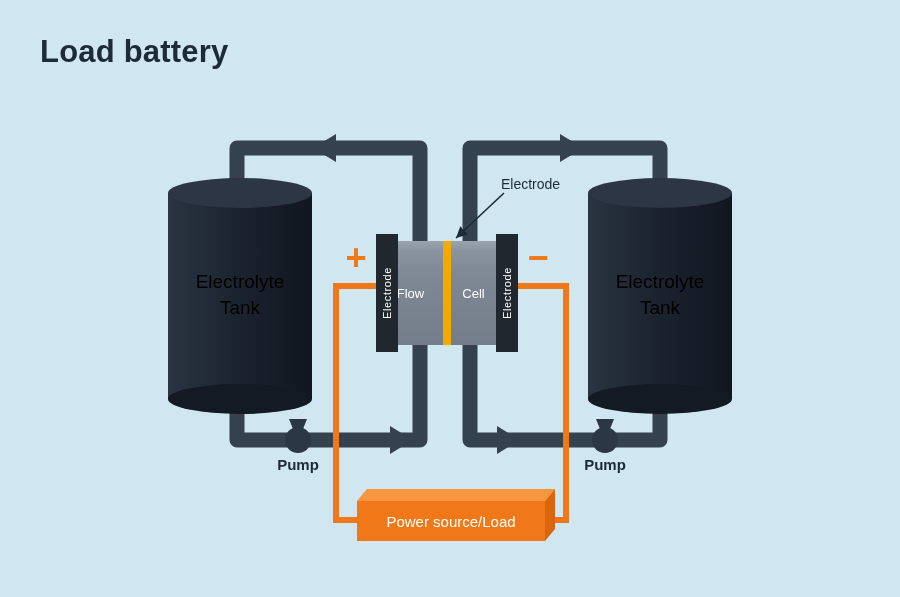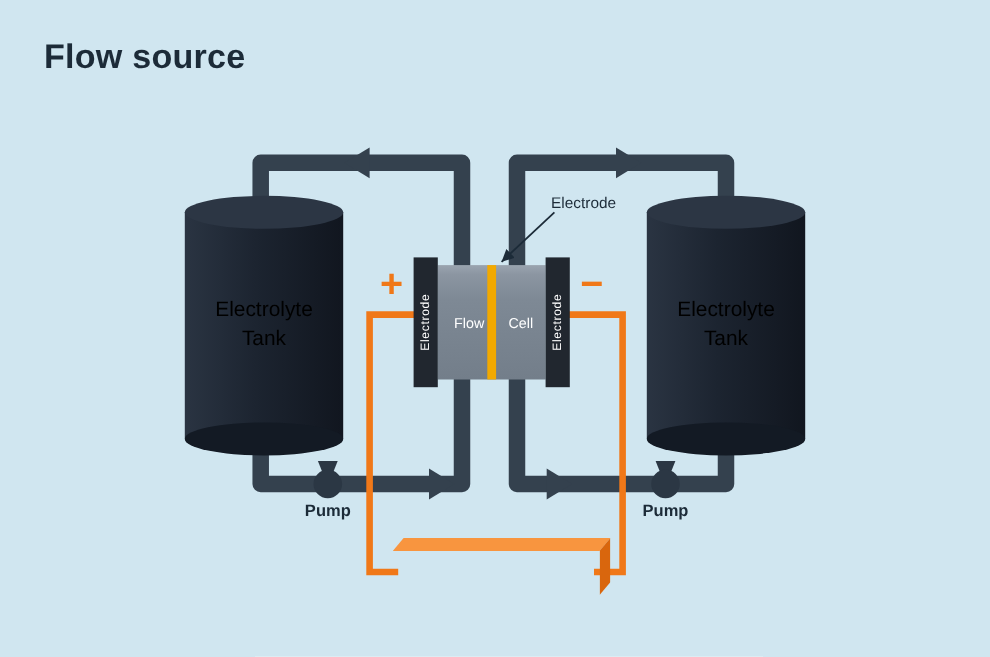--- a/index.html
+++ b/index.html
@@ -56,21 +56,21 @@
   }
   .membrane {
     position:absolute; left:45px; top:0; width:8px; height:104px;
     background: var(--membrane, #f2a900);
   }
   .half-label {
     position:absolute; top:0; height:100%;
     display:flex; align-items:center; justify-content:center;
     color:#fff; font-size:13px;
   }
-  .half-flow { left:0; width:25px;padding-left:16px; }
+  .half-flow { left:0; width:25px; }
   .half-cell { left:53px; width:45px; }
 
   .sign {
     position:absolute; width:36px; text-align:center;
     font-size:36px; font-weight:700; color: var(--orange, #f07818); line-height:1;
   }
   .sign-plus  { left:338px; top:240px; }
   .sign-minus { left:520px; top:240px; }
 
   .membrane-label { position:absolute; left:501px; top:176px; font-size:14px; color:var(--ink,#1c2b38); }
@@ -107,21 +107,21 @@
   .wire   { fill:none; stroke: var(--orange, #f07818); stroke-width:6; stroke-linejoin:miter; }
   .pump-shape { fill: var(--pump, #2b3744); }
   .pointer      { stroke: var(--ink, #1c2b38); stroke-width:1.6; fill:none; }
   .pointer-head { fill: var(--ink, #1c2b38); }
 </style>
 </head>
 <body>
 
 <div class="canvas">
 
-  <h1 class="title">Flow source</h1>
+  <h1 class="title">Load battery</h1>
 
   <svg class="layer" viewBox="0 0 900 597" aria-hidden="true">
     <defs>
       <marker id="ptr" markerWidth="10" markerHeight="10" refX="7" refY="3.5" orient="auto">
         <path d="M0 0 L7 3.5 L0 7 Z" class="pointer-head"></path>
       </marker>
     </defs>
 
     <path class="pipe" d="M237 205 L237 148 L420 148 L420 250"></path>
     <path class="pipe" d="M470 250 L470 148 L660 148 L660 205"></path>
@@ -180,15 +180,16 @@
   <div class="sign sign-minus">−</div>
 
   <div class="membrane-label">Electrode</div>
 
   <div class="pump-label pump-label-left">Pump</div>
   <div class="pump-label pump-label-right">Pump</div>
 
   <div class="power">
     <div class="pw-top"></div>
     <div class="pw-side"></div>
+    <div class="pw-front">Power source/Load</div>
   </div>
 
 </div>
 
 </body></html>

